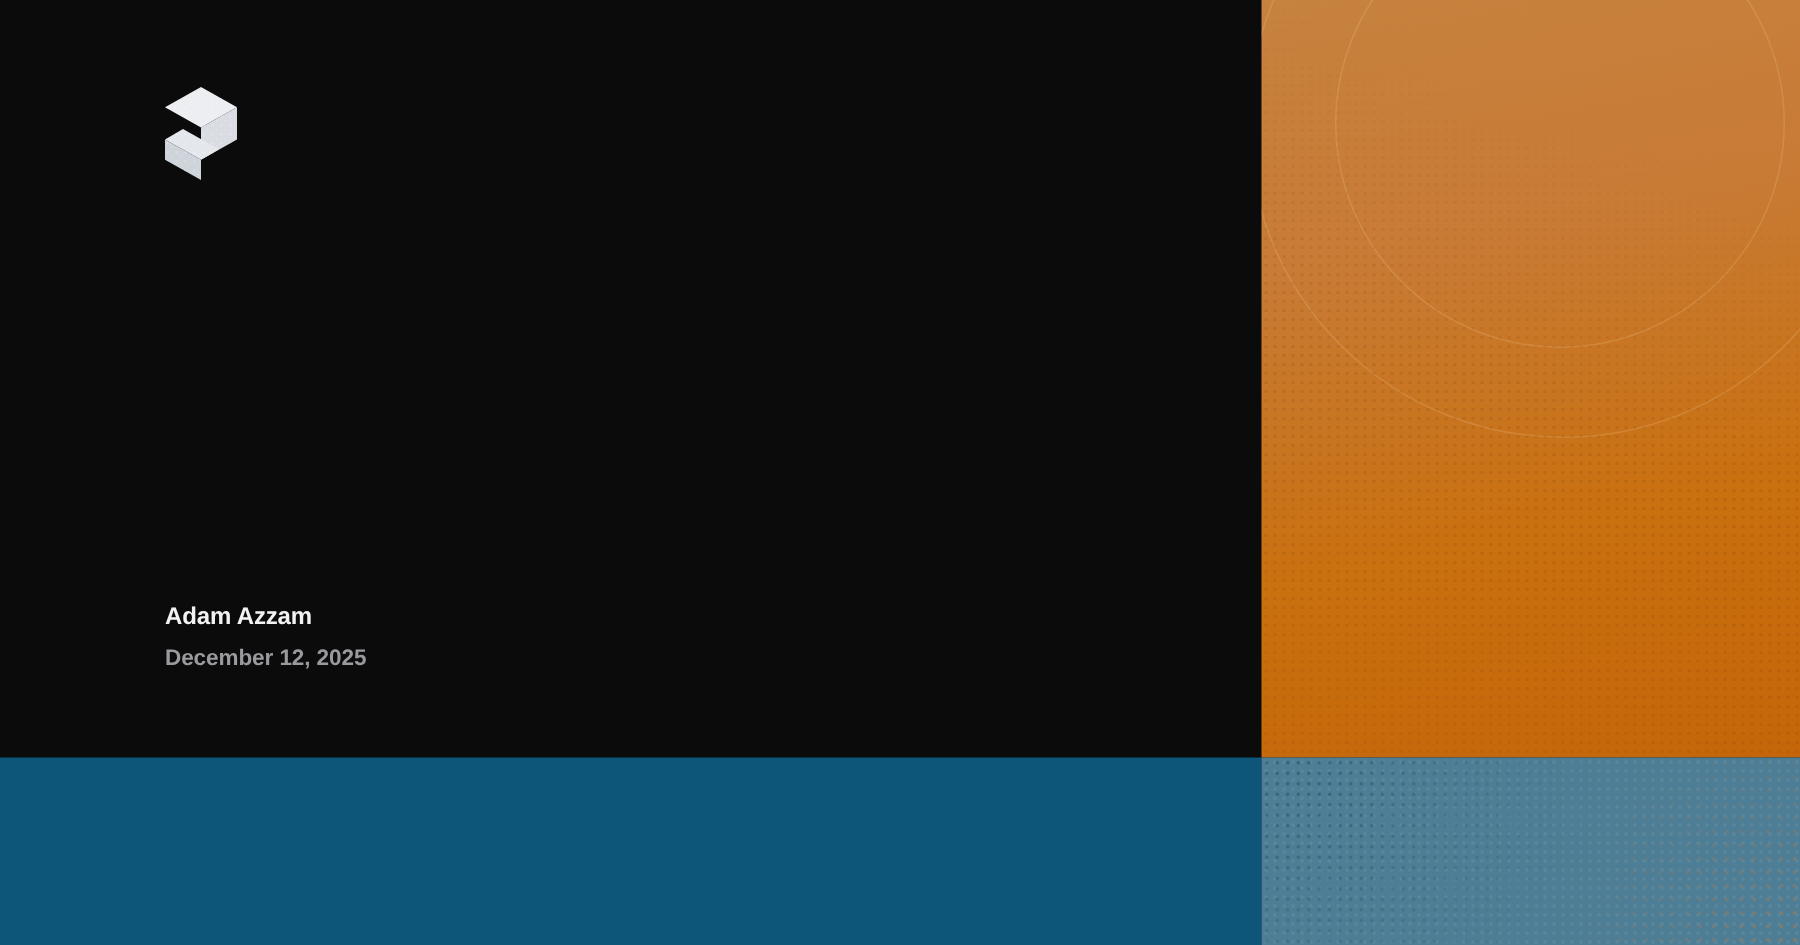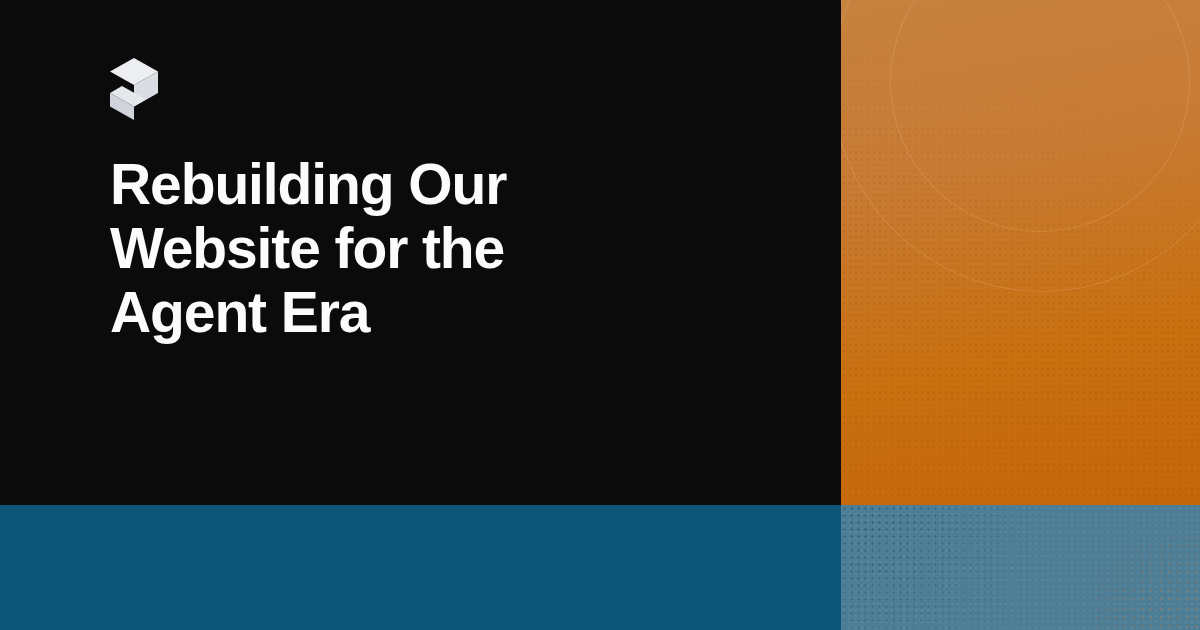--- a/index.html
+++ b/index.html
@@ -170,17 +170,20 @@
         <polygon points="24,27 48,13.5 48,35 24,48.5" fill="url(#spk)" opacity="0.3"></polygon>
 
         <polygon points="0,35 12,28 36,41.5 24,48.5" fill="#e4e7ec"></polygon>
         <polygon points="0,35 12,28 36,41.5 24,48.5" fill="url(#spk)" opacity="0.3"></polygon>
 
         <polygon points="0,35 24,48.5 24,62 0,48.5" fill="#cfd4db"></polygon>
         <polygon points="0,35 24,48.5 24,62 0,48.5" fill="url(#spk)" opacity="0.28"></polygon>
       </svg>
     </div>
 
-    <h1 class="title">Rebuilding Our Website for the Agent Era</h1>
 
+    <div class="byline">
+      <div class="author">Adam Azzam</div>
+      <div class="date">December 12, 2025</div>
+    </div>
 
   </div>
 </div>
 
 </body></html>

